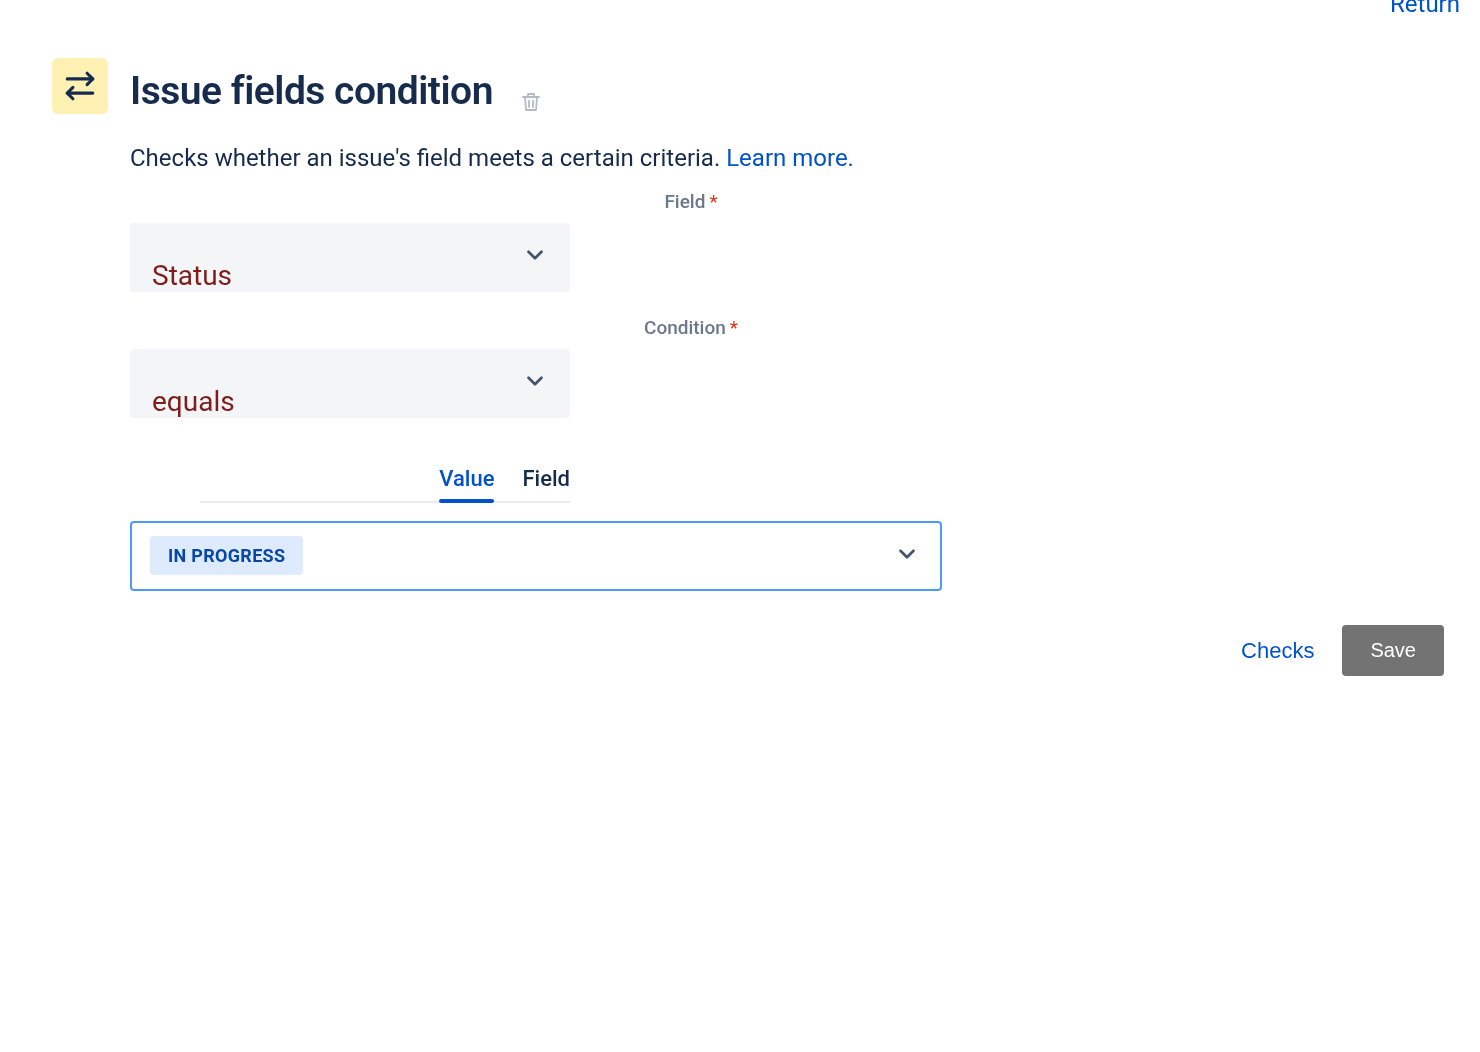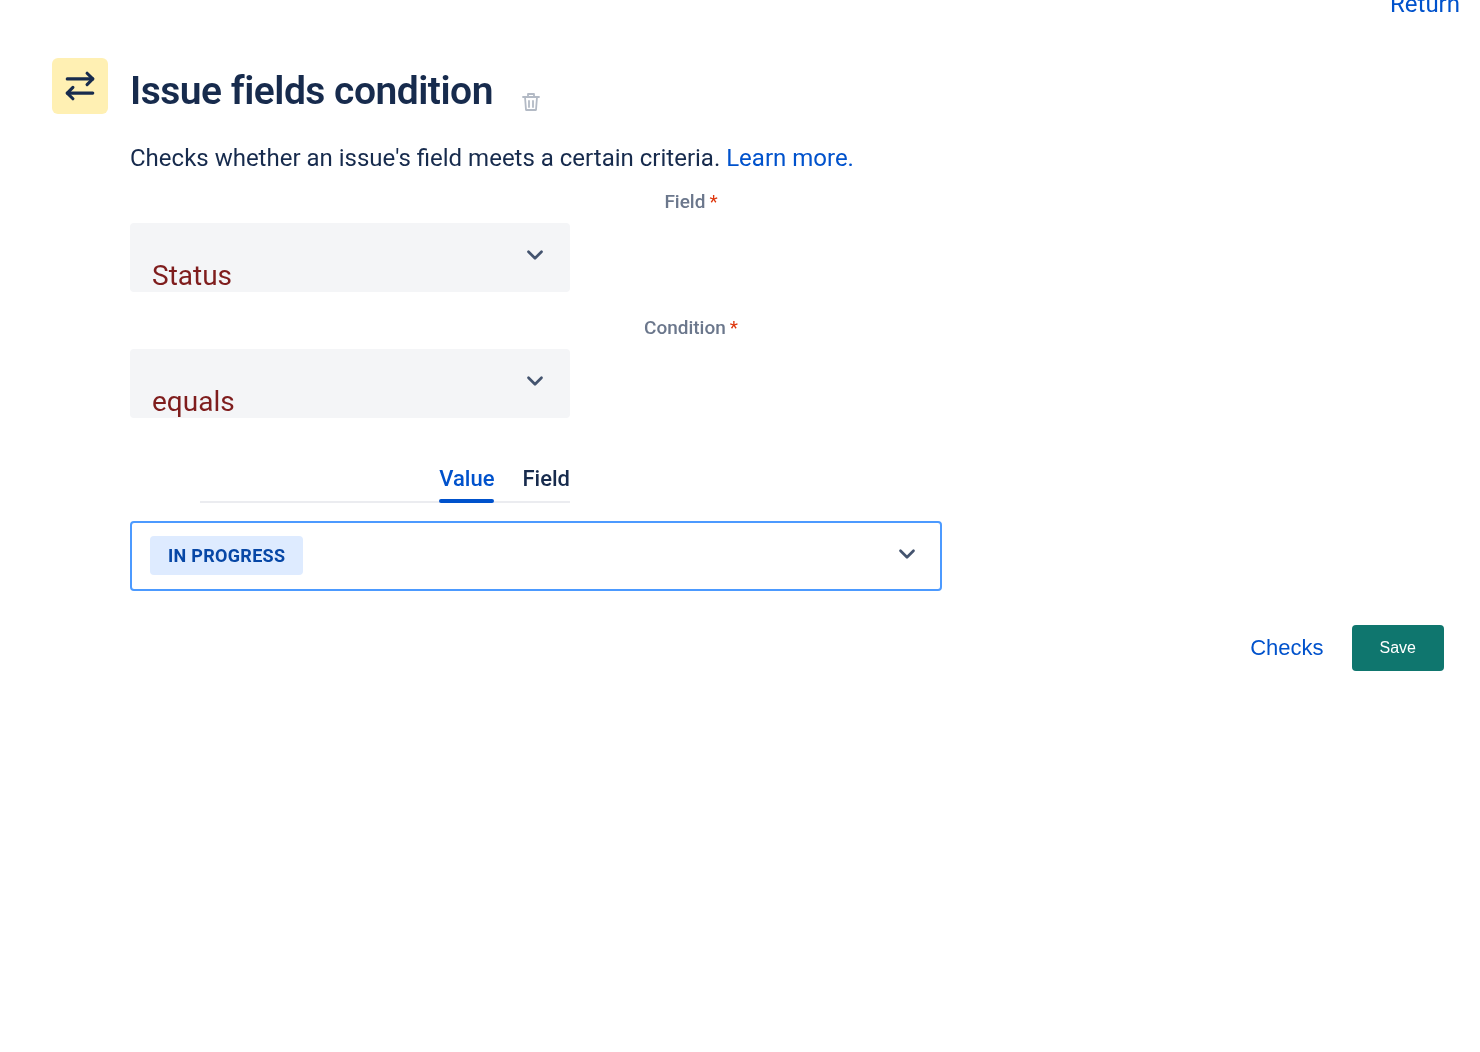--- a/index.html
+++ b/index.html
@@ -178,23 +178,23 @@
   }
   .btn-cancel {
     color: #0052CC;
     font-size: 22px;
     font-weight: 400;
     cursor: pointer;
     background: none;
     border: none;
   }
   .btn-save {
-    background: #0f766e;
+    background: #737373;
     color: #fff;
-    font-size: 16px;
+    font-size: 20px;
     font-weight: 500;
     border: none;
     border-radius: 4px;
     padding: 14px 28px;
     cursor: pointer;
   }
 </style>
 </head>
 <body>
 

